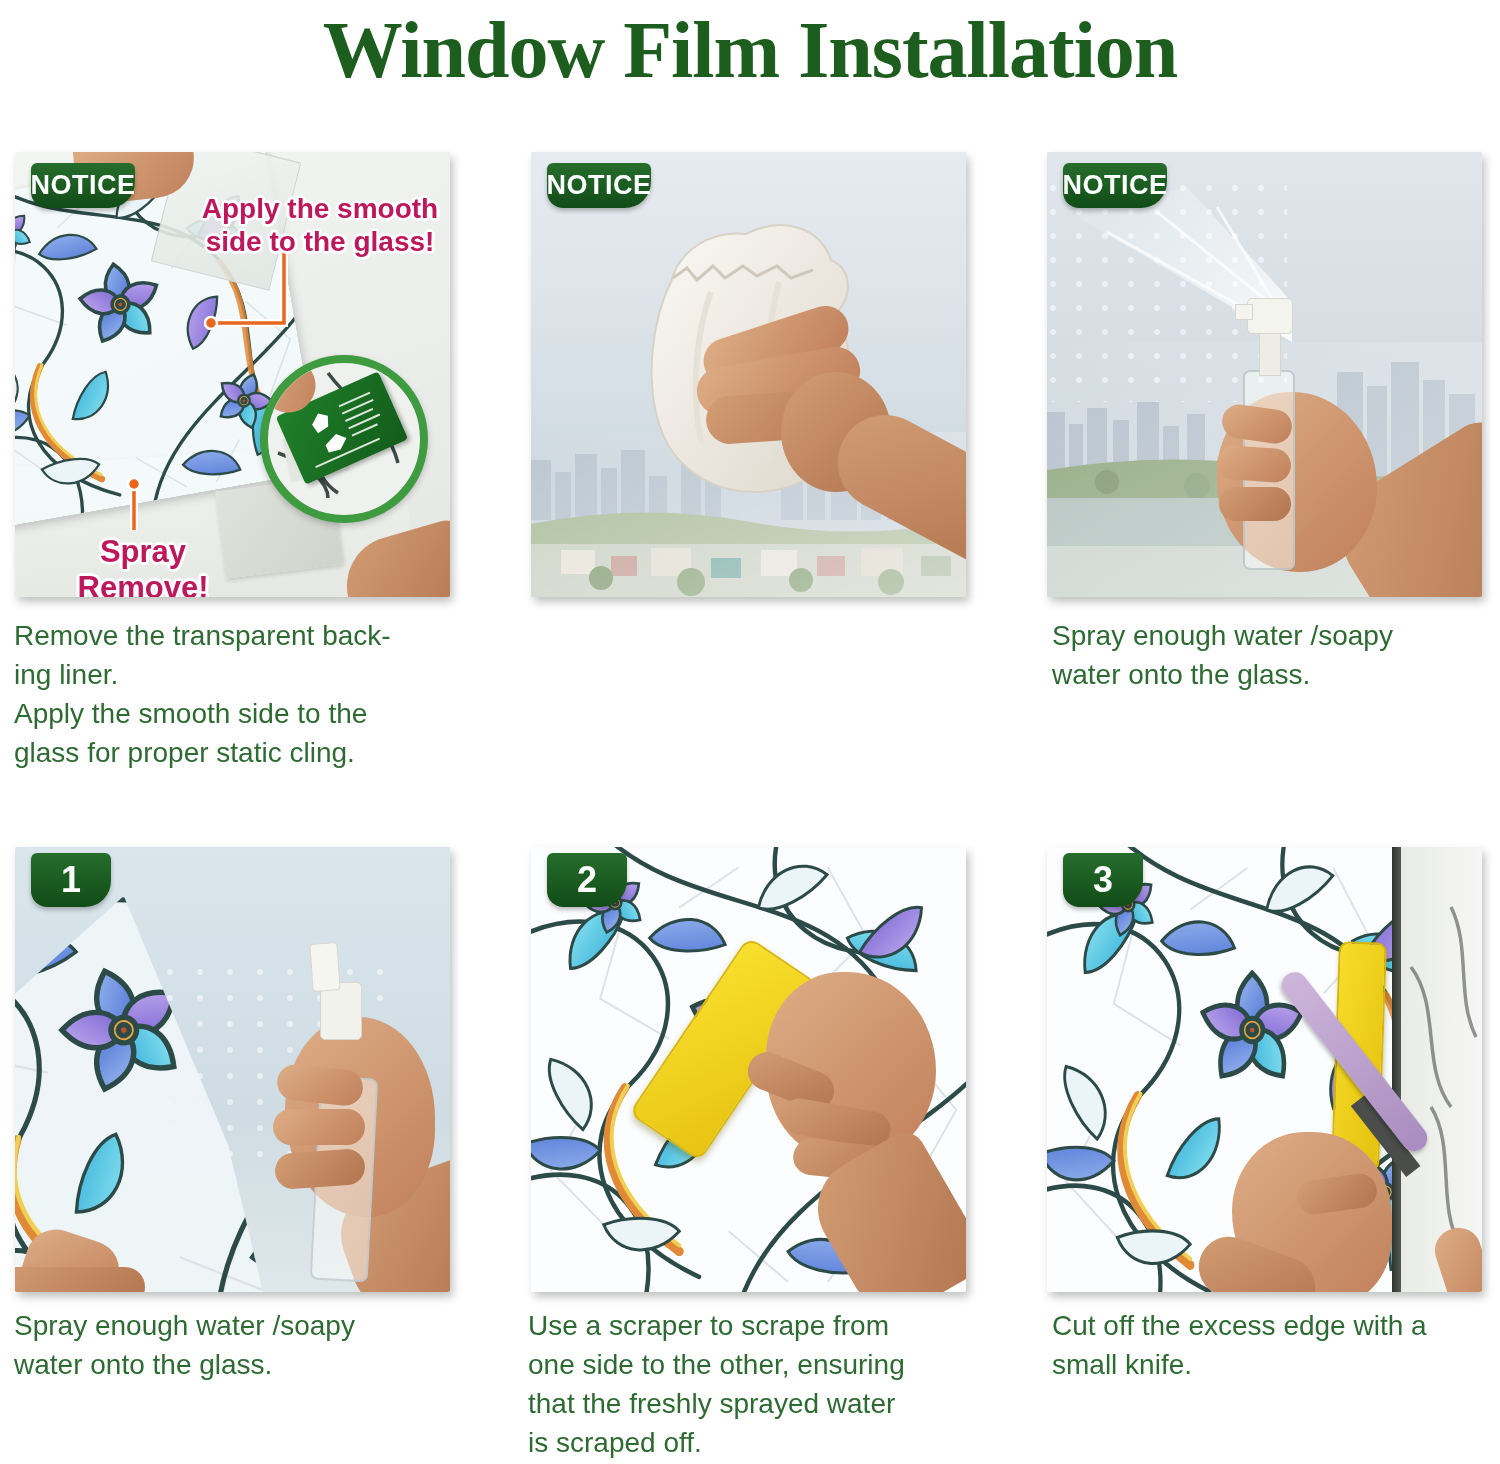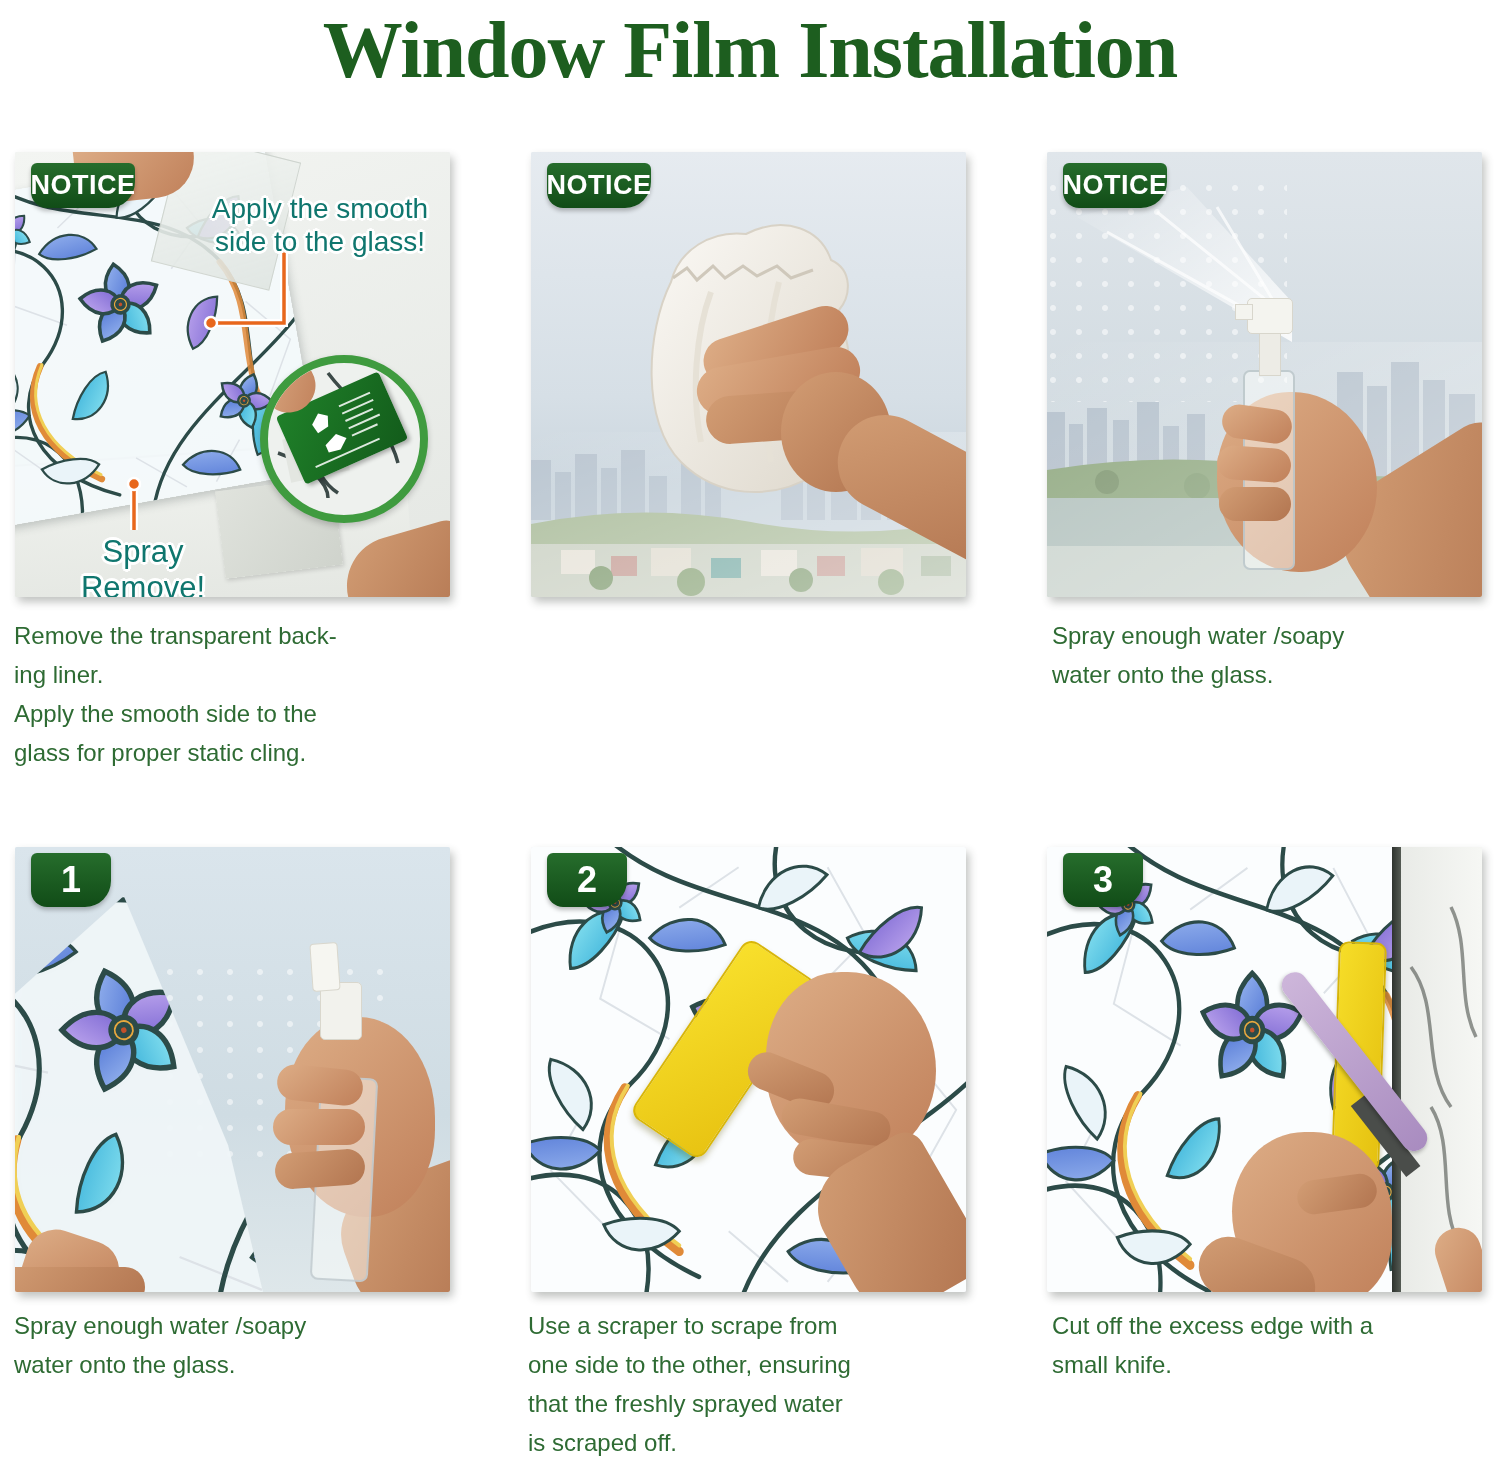--- a/index.html
+++ b/index.html
@@ -14,30 +14,30 @@
          background:#eef1f3;box-shadow:3px 5px 9px rgba(50,55,50,.3);}
   .p1{left:15px;top:152px;}  .p2{left:531px;top:152px;}  .p3{left:1047px;top:152px;}
   .p4{left:15px;top:847px;}  .p5{left:531px;top:847px;}  .p6{left:1047px;top:847px;}
   
   .badge{position:absolute;z-index:30;display:flex;align-items:center;justify-content:center;
          color:#fff;font-weight:bold;background:linear-gradient(#266d2c,#114c17);
          border-radius:6px 6px 26px 16px;box-shadow:0 3px 4px rgba(0,0,0,.25);}
   .badge.notice{left:16px;top:11px;width:104px;height:45px;font-size:27px;letter-spacing:.5px;}
   .badge.num{left:16px;top:6px;width:80px;height:54px;font-size:36px;}
   
-  .caption{position:absolute;width:478px;color:#2e6b33;font-size:24px;line-height:39px;
+  .caption{position:absolute;width:478px;color:#2e6b33;font-size:28px;line-height:39px;
            white-space:pre-line;}
   .c1{left:14px;top:616px;}  .c2{left:536px;top:616px;} .c3{left:1052px;top:616px;}
   .c4{left:14px;top:1306px;} .c5{left:528px;top:1306px;} .c6{left:1052px;top:1306px;}
   
   .abs{position:absolute;}
   .skin{background:linear-gradient(135deg,#ddad86,#c0805a);}
   .skin2{background:linear-gradient(135deg,#d29d74,#b27550);}
   
-  .annot{position:absolute;z-index:25;color:#0f766e;font-weight:normal;text-align:center;
+  .annot{position:absolute;z-index:25;color:#be185d;font-weight:bold;text-align:center;
          text-shadow:-2px -2px 0 #fff,2px -2px 0 #fff,-2px 2px 0 #fff,2px 2px 0 #fff,
                      0 -3px 0 #fff,0 3px 0 #fff,-3px 0 0 #fff,3px 0 0 #fff;}
   .annot.apply{left:180px;top:40px;width:250px;font-size:28px;line-height:33px;white-space:pre-line;}
   .annot.must{left:28px;top:382px;width:200px;font-size:31px;}
   
   .film1{left:-50px;top:20px;width:330px;height:330px;transform:rotate(-10deg);
          background:rgba(244,250,252,.9);box-shadow:2px 4px 8px rgba(60,70,70,.25);}
   .peel1{left:150px;top:-6px;width:120px;height:130px;transform:rotate(14deg);
          background:linear-gradient(150deg,rgba(242,245,242,.95),rgba(222,228,224,.85));
          border:1px solid rgba(200,206,200,.8);}

